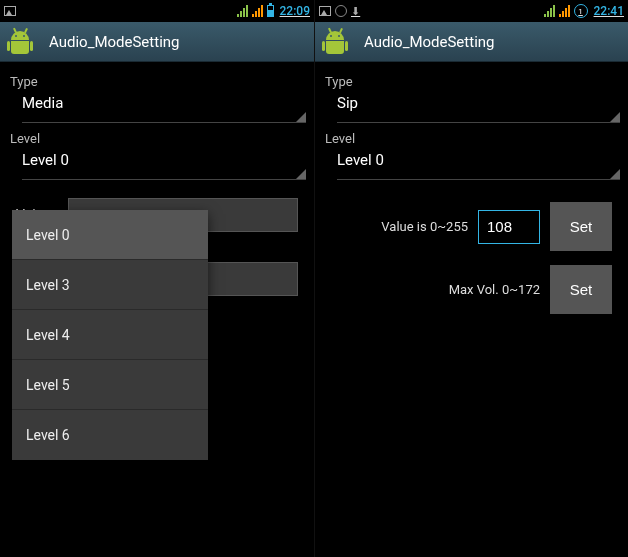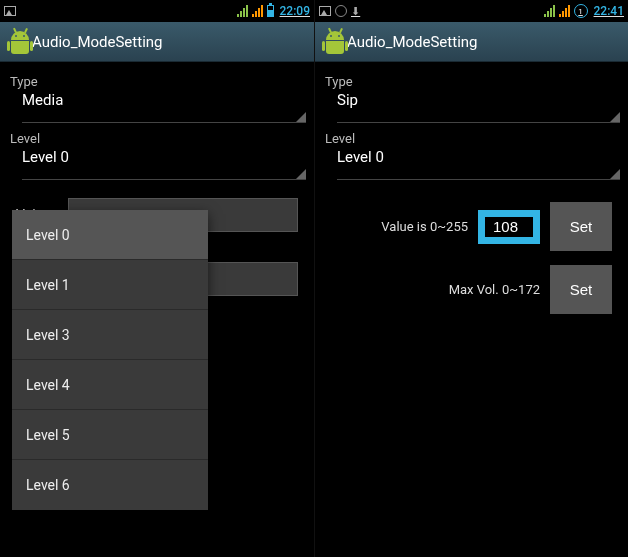--- a/index.html
+++ b/index.html
@@ -38,36 +38,36 @@
   .sb-icon { display: inline-flex; }
   .clock { color: #33b5e5; font-weight: 500; margin-left: 2px; }
 
   
   .appbar {
     height: 40px;
     background: linear-gradient(to bottom, #3a5a6a, #2a4250);
     display: flex;
     align-items: center;
     padding: 0 8px;
-    gap: 0;
+    gap: 17px;
     border-bottom: 1px solid #1a2a33;
   }
   .app-title { font-size: 15px; color: #fff; }
 
   
   .content { padding: 6px 8px; color: #ccc; }
   .label { font-size: 13px; color: #bbb; margin: 6px 2px 4px; }
   .spinner {
     margin: 0 0 8px 14px;
     height: 30px;
     display: flex;
-    align-items: center;
+    align-items: flex-end;
     position: relative;
     border-bottom: 1px solid #444;
-    padding-bottom: 16px;
+    padding-bottom: 10px;
   }
   .spinner .value { font-size: 15px; color: #fff; }
   .spinner .tri {
     position: absolute;
     right: 0; bottom: 0;
     width: 0; height: 0;
     border-style: solid;
     border-width: 0 0 10px 10px;
     border-color: transparent transparent #666 transparent;
   }
@@ -76,21 +76,21 @@
     display: flex;
     align-items: center;
     margin: 10px 8px 14px 8px;
     gap: 10px;
   }
   .row-label { font-size: 13px; color: #ddd; flex: 1; text-align: right; }
   .input {
     width: 62px;
     height: 34px;
     background: #000;
-    border: 7px solid #0ea5e9;
+    border: 1px solid #0ea5e9;
     color: #fff;
     font-size: 15px;
     text-align: left;
     padding: 0 8px;
   }
   .input.active { border-color: #33b5e5; }
   .btn {
     width: 62px;
     height: 49px;
     background: #555;
@@ -263,21 +263,20 @@
       <div class="btn-block"></div>
     </div>
     <div class="partial-row">
       <span class="pr-label">Max </span>
       <div class="btn-block"></div>
     </div>
   </div>
 
   <div class="popup">
     <div class="popup-item sel">Level 0</div>
-    <div class="popup-item">Level 1</div>
     <div class="popup-item">Level 3</div>
     <div class="popup-item">Level 4</div>
     <div class="popup-item">Level 5</div>
     <div class="popup-item">Level 6</div>
   </div>
 </div>
 
 <div class="phone">
 
   <div class="statusbar">

